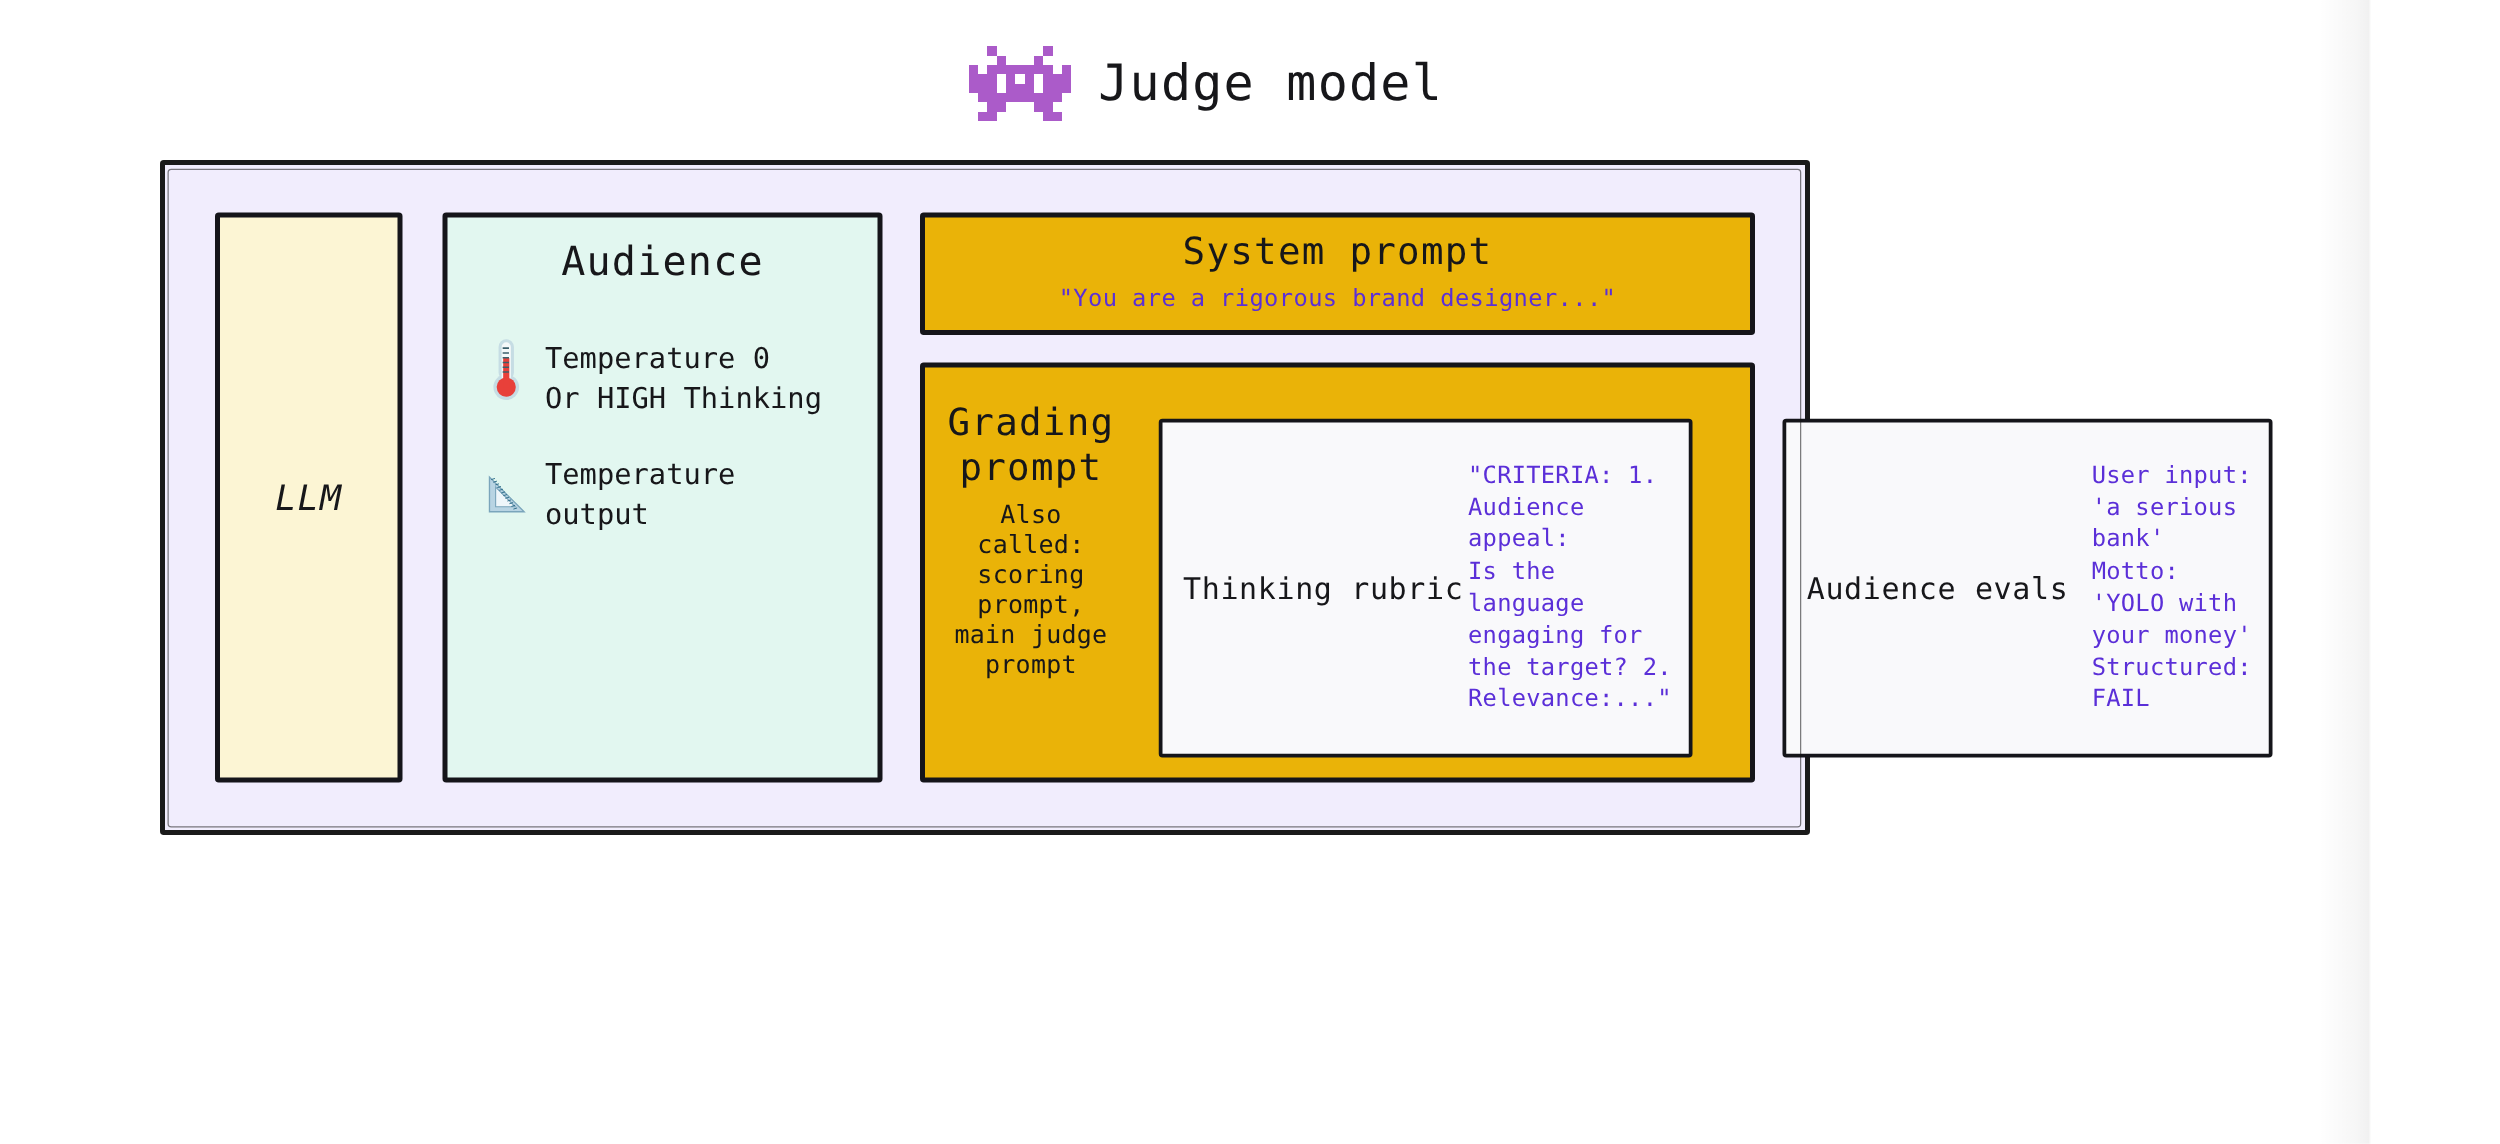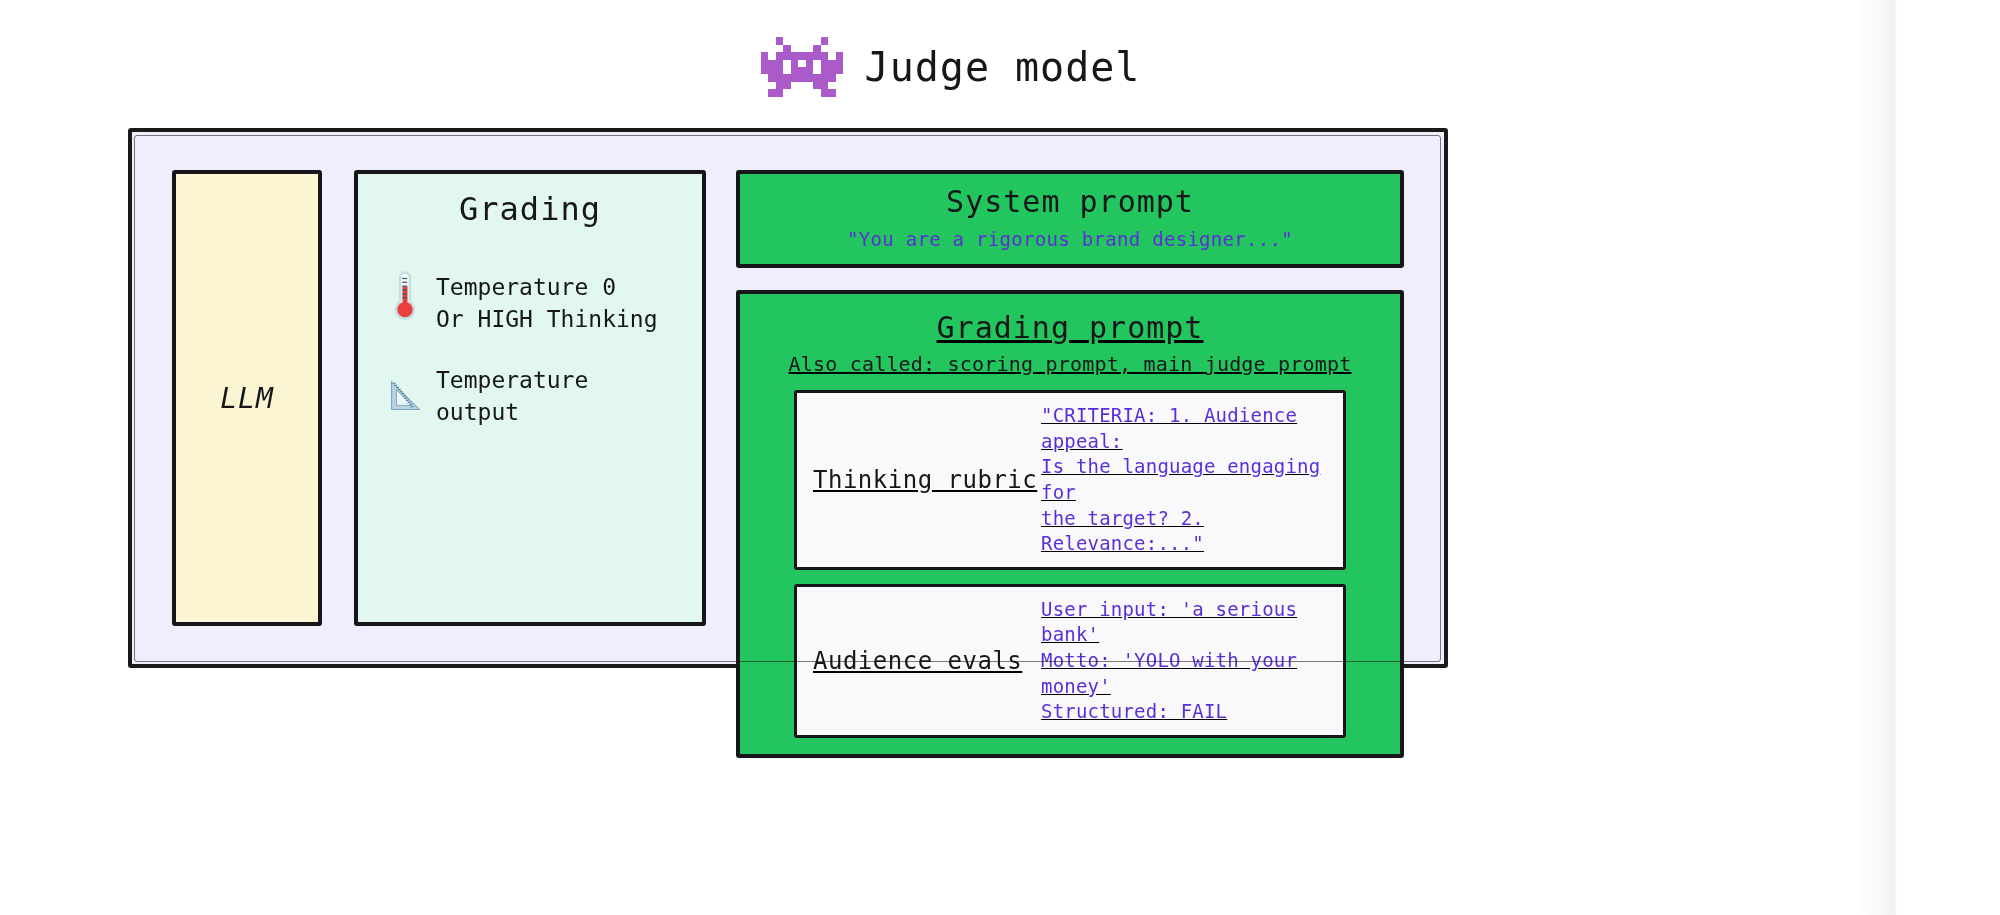--- a/index.html
+++ b/index.html
@@ -27,21 +27,21 @@
     position: absolute;
     left: 1855px; top: 0;
     width: 42px; height: 915px;
     background: linear-gradient(to right, rgba(0,0,0,0) 0%, rgba(0,0,0,0.035) 72%, rgba(0,0,0,0.055) 95%, rgba(0,0,0,0) 100%);
     pointer-events: none;
   }
 
   
   .title-row {
     position: absolute;
-    left: 3px; top: 36px;
+    left: 17px; top: 36px;
     width: 1895px;
     display: flex;
     align-items: center;
     justify-content: center;
     gap: 22px;
   }
   .alien-icon {
     display: block;
     width: 82px;
     height: 62px;
@@ -144,21 +144,21 @@
   
   .right-col {
     flex: 1 1 auto;
     display: flex;
     flex-direction: column;
     gap: 22px;
     min-width: 0;
   }
 
   .panel {
-    background: #22c55e;
+    background: #eab308;
     border: 4px solid #15151a;
     border-radius: 3px;
     box-sizing: border-box;
   }
 
   
   .system-panel {
     flex: 0 0 auto;
     padding: 10px 16px 14px 16px;
     text-align: center;
@@ -172,24 +172,23 @@
   .prompt-quote {
     font-size: 19px;
     color: #5b2fd8;
     margin-top: 8px;
     letter-spacing: 0.3px;
   }
 
   
   .grading-panel {
     flex: 1 1 auto;
-    padding: 16px 18px 16px 18px;
-    display: flex;
-    flex-direction: column;
-    text-decoration: underline;
+    padding: 27px 18px 16px 18px;
+    display: flex;
+    flex-direction: row;
   }
   .grading-head { text-align: center; }
   .grading-sub {
     font-size: 20px;
     color: #17171a;
     margin-top: 6px;
     letter-spacing: 0.2px;
   }
 
   .subbox {
@@ -255,21 +254,21 @@
     <div class="title-text">Judge model</div>
   </div>
 
   <div class="outer-frame">
 
     <div class="llm-box">
       <div class="llm-label">LLM</div>
     </div>
 
     <div class="settings-box">
-      <div class="settings-title">Grading</div>
+      <div class="settings-title">Audience</div>
 
       <div class="setting-row">
         <svg class="setting-icon" viewBox="0 0 24 38">
           <rect x="7.5" y="1" width="9" height="24" rx="4.5" fill="#c6dde4"></rect>
           <circle cx="12" cy="29" r="7.5" fill="#c6dde4"></circle>
           <rect x="9.3" y="2.8" width="5.4" height="23" rx="2.7" fill="#f4f8f9"></rect>
           <circle cx="12" cy="29" r="5.6" fill="#e8403a"></circle>
           <rect x="10.2" y="12" width="3.6" height="17" fill="#e8403a"></rect>
           <g stroke="#3b5f6b" stroke-width="0.9">
             <line x1="9.9" y1="6.2" x2="13.6" y2="6.2"></line>

